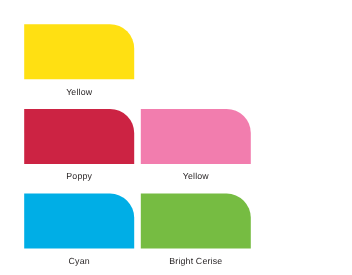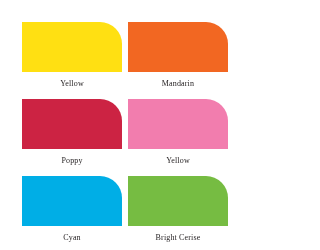--- a/index.html
+++ b/index.html
@@ -25,21 +25,20 @@
     flex-direction: column;
     justify-content: flex-start;
   }
 
   .swatch-row {
     display: flex;
     flex-direction: row;
     justify-content: space-between;
     align-items: flex-start;
     margin-bottom: 10px;
-    font-family: Liberation Serif, serif;
   }
   .swatch-row:last-child {
     margin-bottom: 0;
   }
 
   .swatch-cell {
     width: 100px;
     display: flex;
     flex-direction: column;
     align-items: center;
@@ -68,24 +67,20 @@
 </head>
 <body style="background-color: rgb(255, 255, 255);">
 
 <div id="swatch-board">
 
   <div class="swatch-row">
     <div class="swatch-cell">
       <div class="swatch-chip" style="background-color: rgb(255, 224, 18);"></div>
       <div class="swatch-label" style="color: rgb(35, 31, 32);">Yellow</div>
     </div>
-    <div class="swatch-cell">
-      <div class="swatch-chip" style="background-color: rgb(242, 103, 34);"></div>
-      <div class="swatch-label" style="color: rgb(35, 31, 32);">Mandarin</div>
-    </div>
   </div>
 
   <div class="swatch-row">
     <div class="swatch-cell">
       <div class="swatch-chip" style="background-color: rgb(204, 35, 67);"></div>
       <div class="swatch-label" style="color: rgb(35, 31, 32); text-align: right;">Poppy</div>
     </div>
     <div class="swatch-cell">
       <div class="swatch-chip" style="background-color: rgb(242, 125, 174);"></div>
       <div class="swatch-label" style="color: rgb(35, 31, 32);">Yellow</div>

